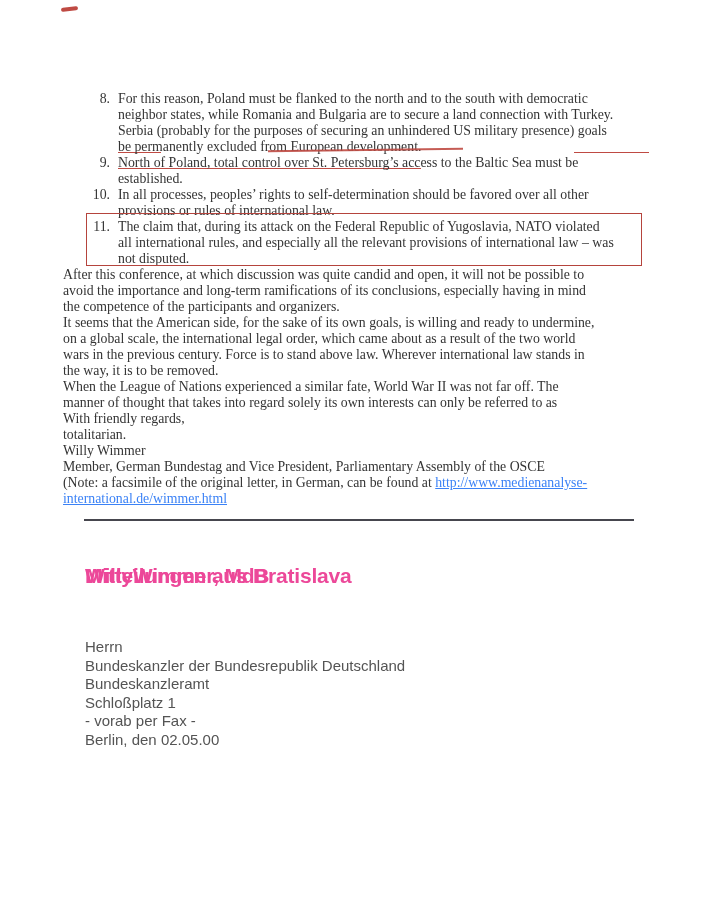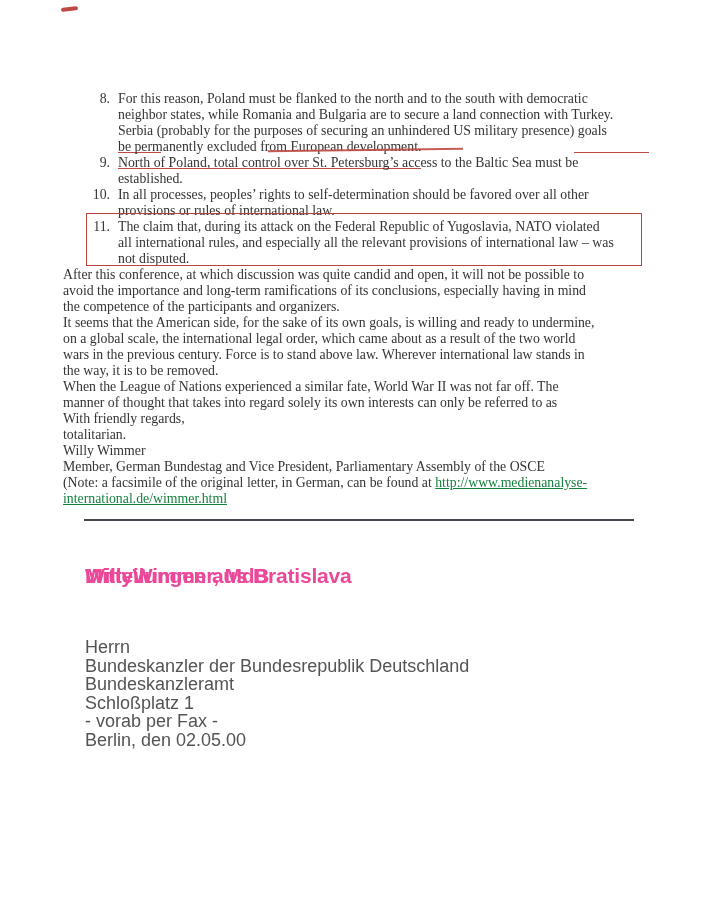--- a/index.html
+++ b/index.html
@@ -26,39 +26,39 @@
   
   .red-box {
     position:absolute; left:86px; top:213px; width:554px; height:51px;
     border:1.6px solid #b5443d; pointer-events:none;
   }
   
   .red-dash {
     position:absolute; left:61px; top:7px; width:17px; height:4px;
     background:#bf4a43; transform:rotate(-6deg); border-radius:2px;
   }
-  .link { color:#15803d; text-decoration:underline; cursor:pointer; }
+  .link { color:#3b82f6; text-decoration:underline; cursor:pointer; }
   
   .divider {
     position:absolute; left:84px; top:519px; width:550px; height:2px;
     background:#46464e;
   }
   
   .h1, .h2 {
     position:absolute; left:85px;
     font-family:Liberation Sans, sans-serif;
     font-weight:700; font-size:21px; color:#ec4899; letter-spacing:-0.2px;
     white-space:nowrap;
   }
   .h1 { top:564px; }
   .h2 { top:564px; }
   .address {
     position:absolute; left:85px; top:638px;
     font-family:"Liberation Sans","DejaVu Sans",sans-serif;
-    font-size:18px; line-height:18.6px; color:#545454; white-space:nowrap;
+    font-size:15px; line-height:18.6px; color:#545454; white-space:nowrap;
   }
 </style>
 </head>
 <body>
 
 <div class="page">
 
   <div class="red-dash"></div>
 
   <div class="letter">

